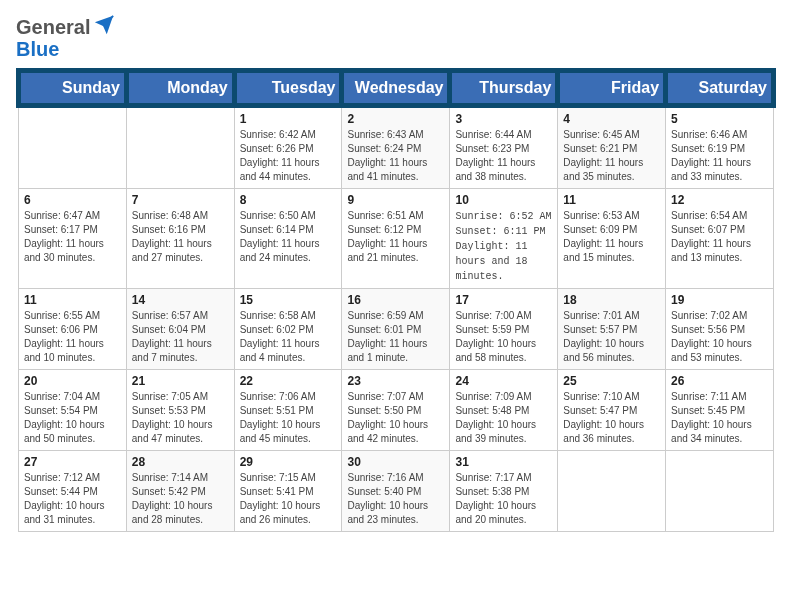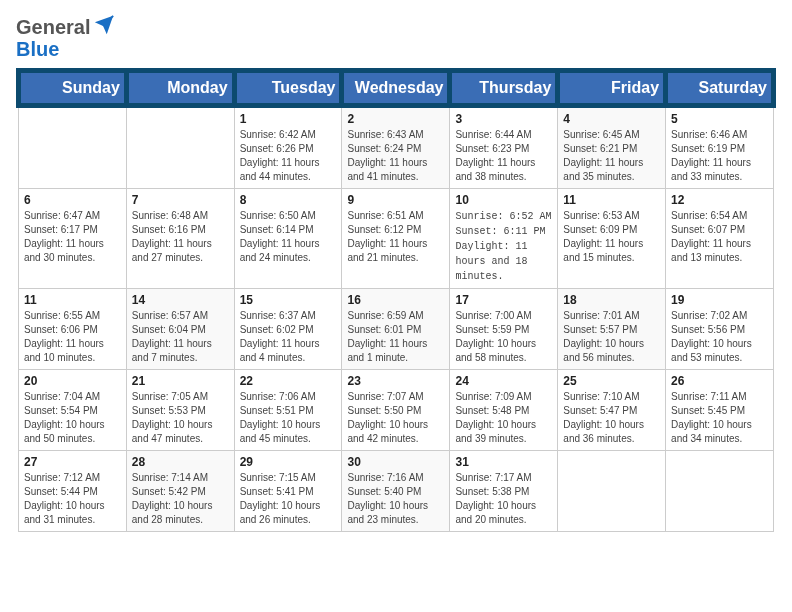--- a/index.html
+++ b/index.html
@@ -171,21 +171,21 @@
 Sunset: 6:07 PM
 Daylight: 11 hours and 13 minutes.</span></td>
       </tr>
       <tr>
         <td><span class="day-number">11</span><span class="day-detail" style="white-space: pre-line;">Sunrise: 6:55 AM
 Sunset: 6:06 PM
 Daylight: 11 hours and 10 minutes.</span></td>
         <td><span class="day-number">14</span><span class="day-detail" style="white-space: pre-line;">Sunrise: 6:57 AM
 Sunset: 6:04 PM
 Daylight: 11 hours and 7 minutes.</span></td>
-        <td><span class="day-number">15</span><span class="day-detail" style="white-space: pre-line;">Sunrise: 6:37 AM
+        <td><span class="day-number">15</span><span class="day-detail" style="white-space: pre-line;">Sunrise: 6:58 AM
 Sunset: 6:02 PM
 Daylight: 11 hours and 4 minutes.</span></td>
         <td><span class="day-number">16</span><span class="day-detail" style="white-space: pre-line;">Sunrise: 6:59 AM
 Sunset: 6:01 PM
 Daylight: 11 hours and 1 minute.</span></td>
         <td><span class="day-number">17</span><span class="day-detail" style="white-space: pre-line;">Sunrise: 7:00 AM
 Sunset: 5:59 PM
 Daylight: 10 hours and 58 minutes.</span></td>
         <td><span class="day-number">18</span><span class="day-detail" style="white-space: pre-line;">Sunrise: 7:01 AM
 Sunset: 5:57 PM

